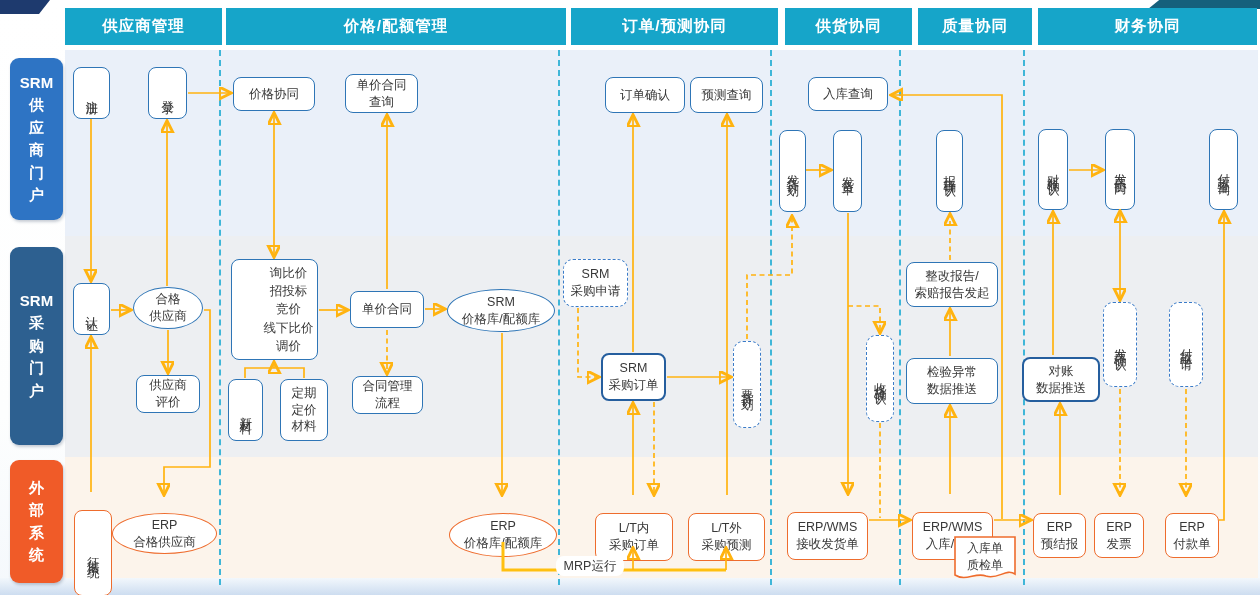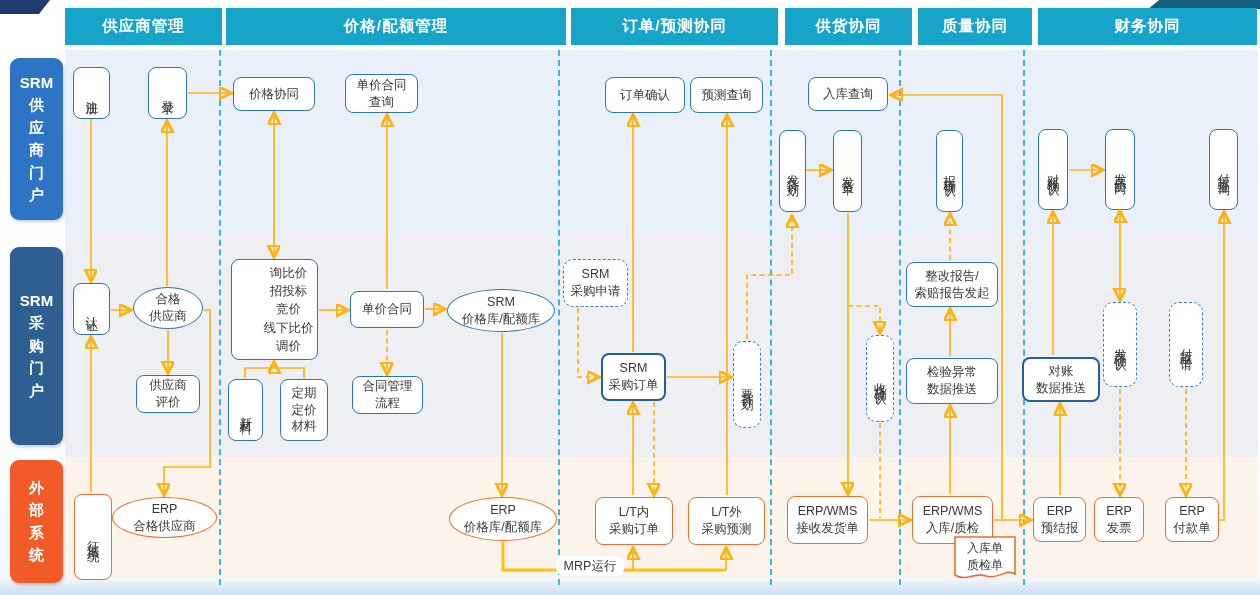--- a/index.html
+++ b/index.html
@@ -34,21 +34,21 @@
   
   .sep{position:absolute;top:50px;height:535px;width:0;border-left:2px dashed #3fb6d8;}
   #sep1{left:219px;} #sep2{left:558px;} #sep3{left:770px;} #sep4{left:899px;} #sep5{left:1023px;}
   
   .node{position:absolute;background:#fff;border:1.4px solid #2e75b6;border-radius:8px;
         display:flex;align-items:center;justify-content:center;text-align:center;
         font-size:12.5px;color:#383838;line-height:1.35;white-space:pre-line;
         box-sizing:border-box;z-index:2;}
   .vert{writing-mode:vertical-rl;text-orientation:upright;letter-spacing:3px;line-height:1;}
   .dashedb{border:1.6px dashed #3a7bc8;border-radius:10px;}
-  .orange{border-color:#ee6c2d;}
+  .orange{border-color:#ee6c2d;margin-top:16px;}
   .boldb{border-width:2.2px;border-color:#255e9e;}
   .ellipse{border-radius:50%;}
   .plain{border:none;background:#fff;z-index:4;font-size:12.5px;}
   
   #n-zhuce{left:73px;top:67px;width:37px;height:52px;}
   #n-denglu{left:148px;top:67px;width:39px;height:52px;}
   #n-renzheng{left:73px;top:283px;width:37px;height:52px;}
   #n-hege{left:133px;top:287px;width:70px;height:42px;}
   #n-pingjia{left:136px;top:375px;width:64px;height:38px;}
   #n-zhengxin{left:74px;top:494px;width:38px;height:86px;}

